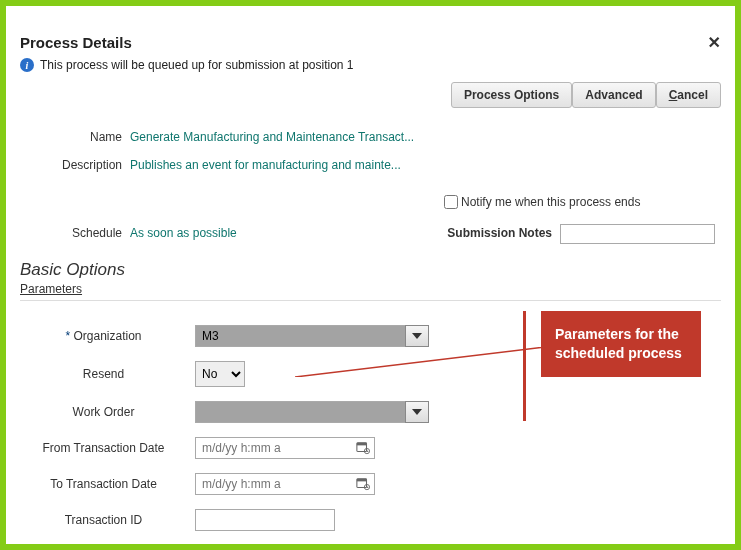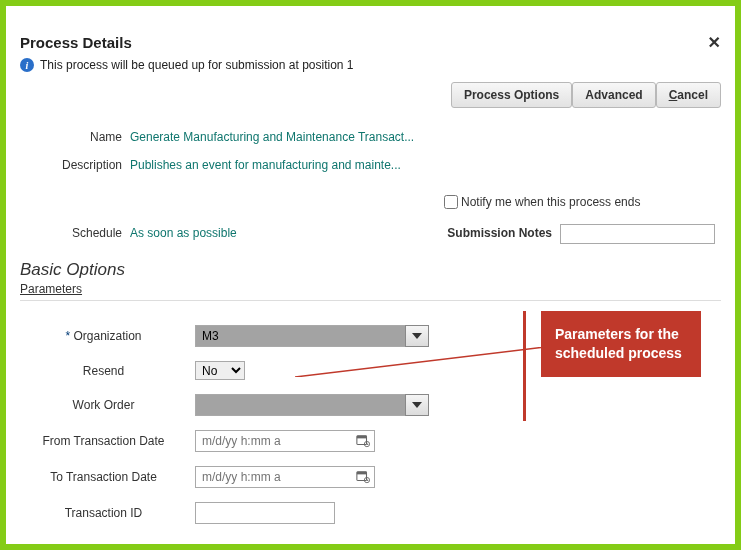--- a/index.html
+++ b/index.html
@@ -160,21 +160,21 @@
     cursor: pointer;
   }
   .tri-down {
     width: 0; height: 0;
     border-left: 5px solid transparent;
     border-right: 5px solid transparent;
     border-top: 6px solid #333;
   }
   .combo-lg .combo-input { width: 210px; }
   select.small-select {
-    height: 19px;
+    height: 26px;
     border: 1px solid #a9a9a9;
     font-size: 12px;
     padding: 1px 2px;
     width: 50px;
   }
   .date-input {
     position: relative;
     width: 180px;
   }
   .date-input input {

